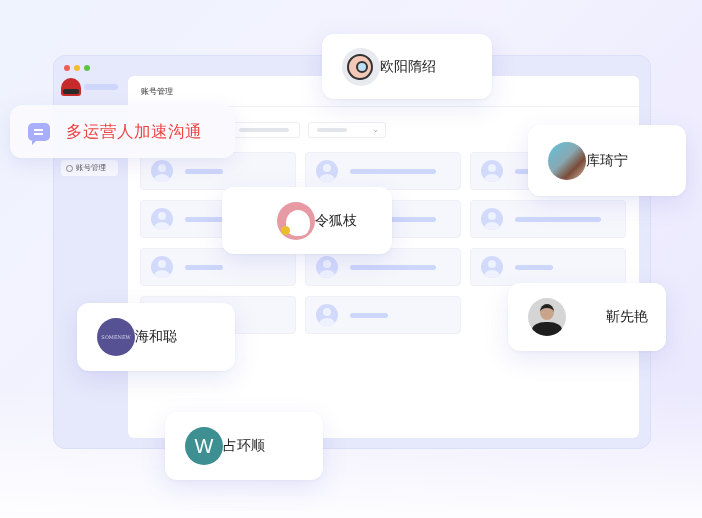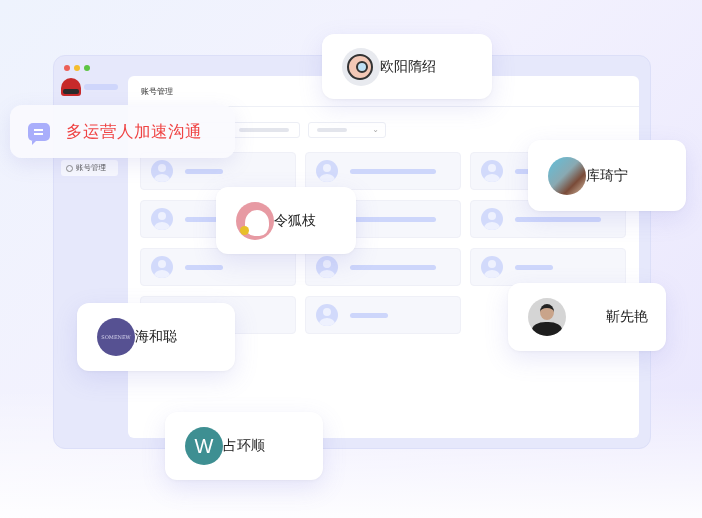--- a/index.html
+++ b/index.html
@@ -133,26 +133,26 @@
 </div>
 
 <div class="card" style="left:322px;top:34px;width:170px;height:65px;">
   <span class="avatar" style="background:#e8eaef;">
     <span style="position:absolute;left:5px;top:6px;width:26px;height:26px;border-radius:50%;background:#f3c8b6;border:2px solid #333;box-sizing:border-box;"></span>
     <span style="position:absolute;left:14px;top:13px;width:12px;height:12px;border-radius:50%;background:#bfe0f4;border:2px solid #333;box-sizing:border-box;"></span>
   </span>
   <span class="name">欧阳隋绍</span>
 </div>
 
-<div class="card" style="left:528px;top:140px;width:158px;height:71px;">
+<div class="card" style="left:528px;top:125px;width:158px;height:71px;">
   <span class="avatar" style="background:linear-gradient(135deg,#5fc0dc 0%,#89a9b2 45%,#7a4b38 70%,#dcc7b0 100%);"></span>
   <span class="name">库琦宁</span>
 </div>
 
-<div class="card" style="left:216px;top:187px;width:140px;height:67px;">
+<div class="card" style="left:222px;top:187px;width:170px;height:67px;justify-content:center;">
   <span class="avatar" style="background:#e79aa3;">
     <span style="position:absolute;left:9px;top:8px;width:24px;height:26px;border-radius:50% 50% 40% 40%;background:#fff;"></span>
     <span style="position:absolute;left:4px;top:24px;width:9px;height:9px;border-radius:50%;background:#e8bf2a;"></span>
   </span>
   <span class="name">令狐枝</span>
 </div>
 
 <div class="card" style="left:77px;top:303px;width:158px;height:68px;">
   <span class="avatar" style="background:#565192;display:flex;align-items:center;justify-content:center;">
     <span style="font-family:'DejaVu Serif',serif;font-size:5px;color:#d8d6ef;">SOMENEW</span>

